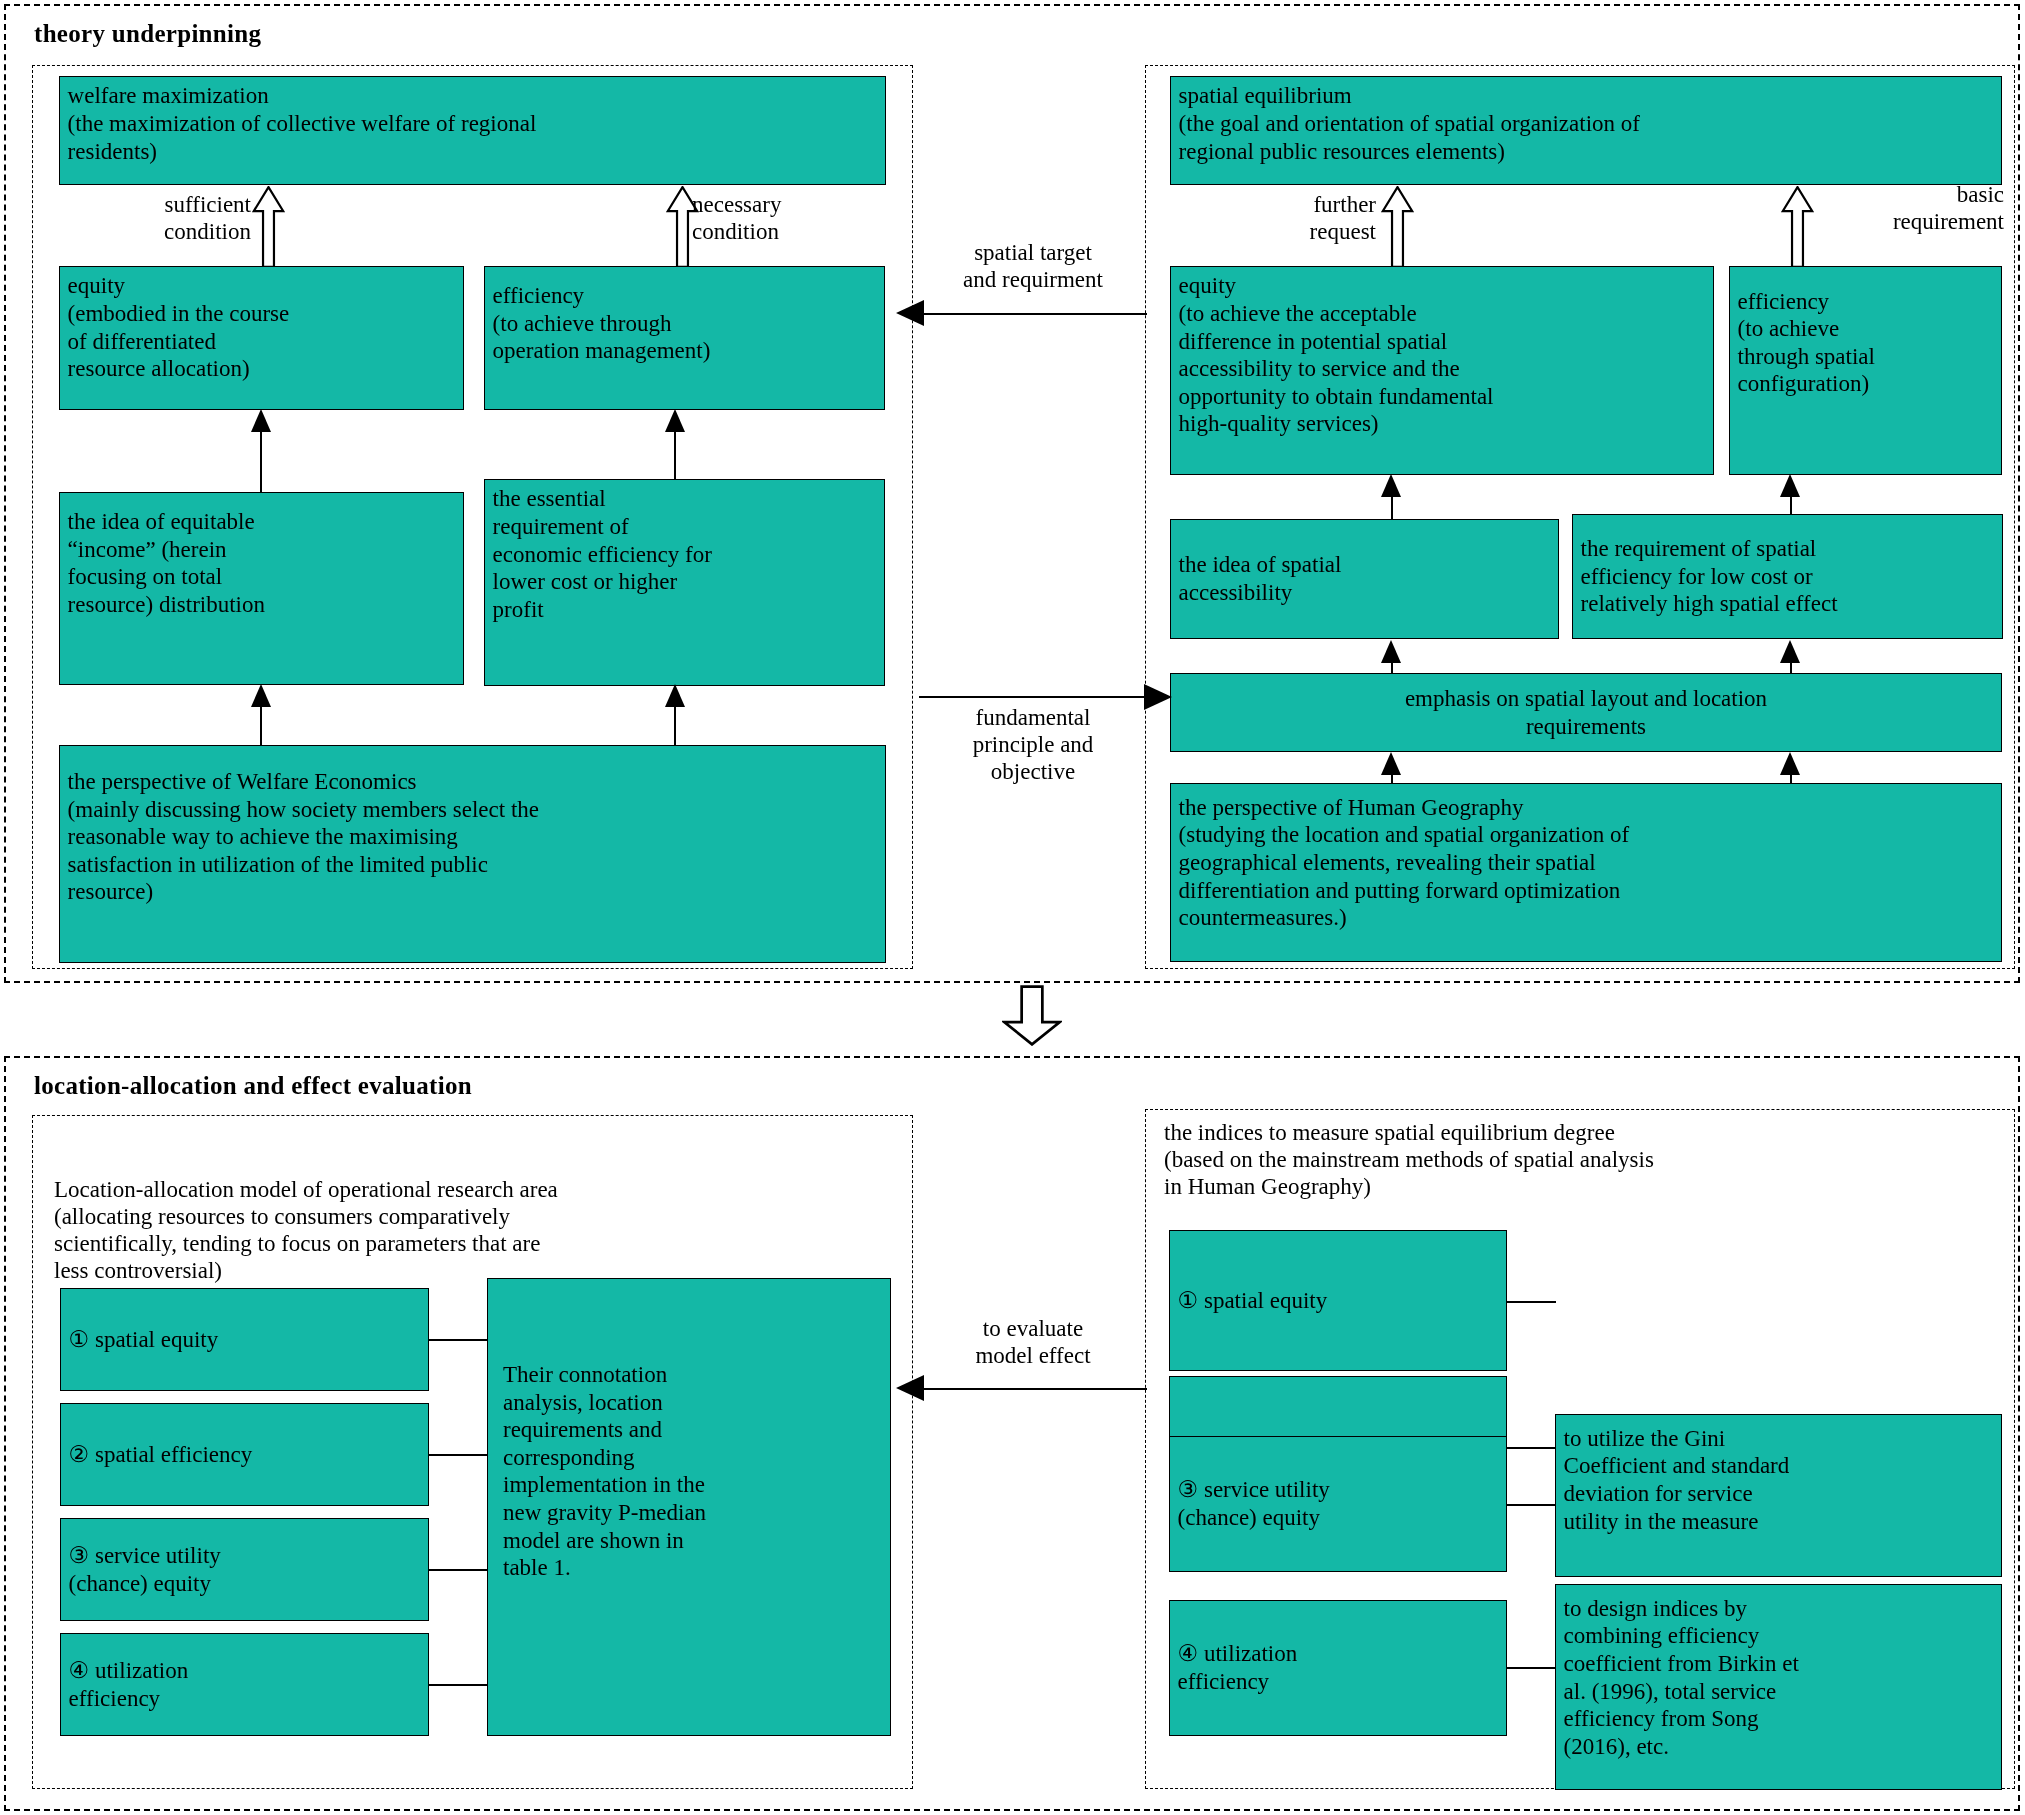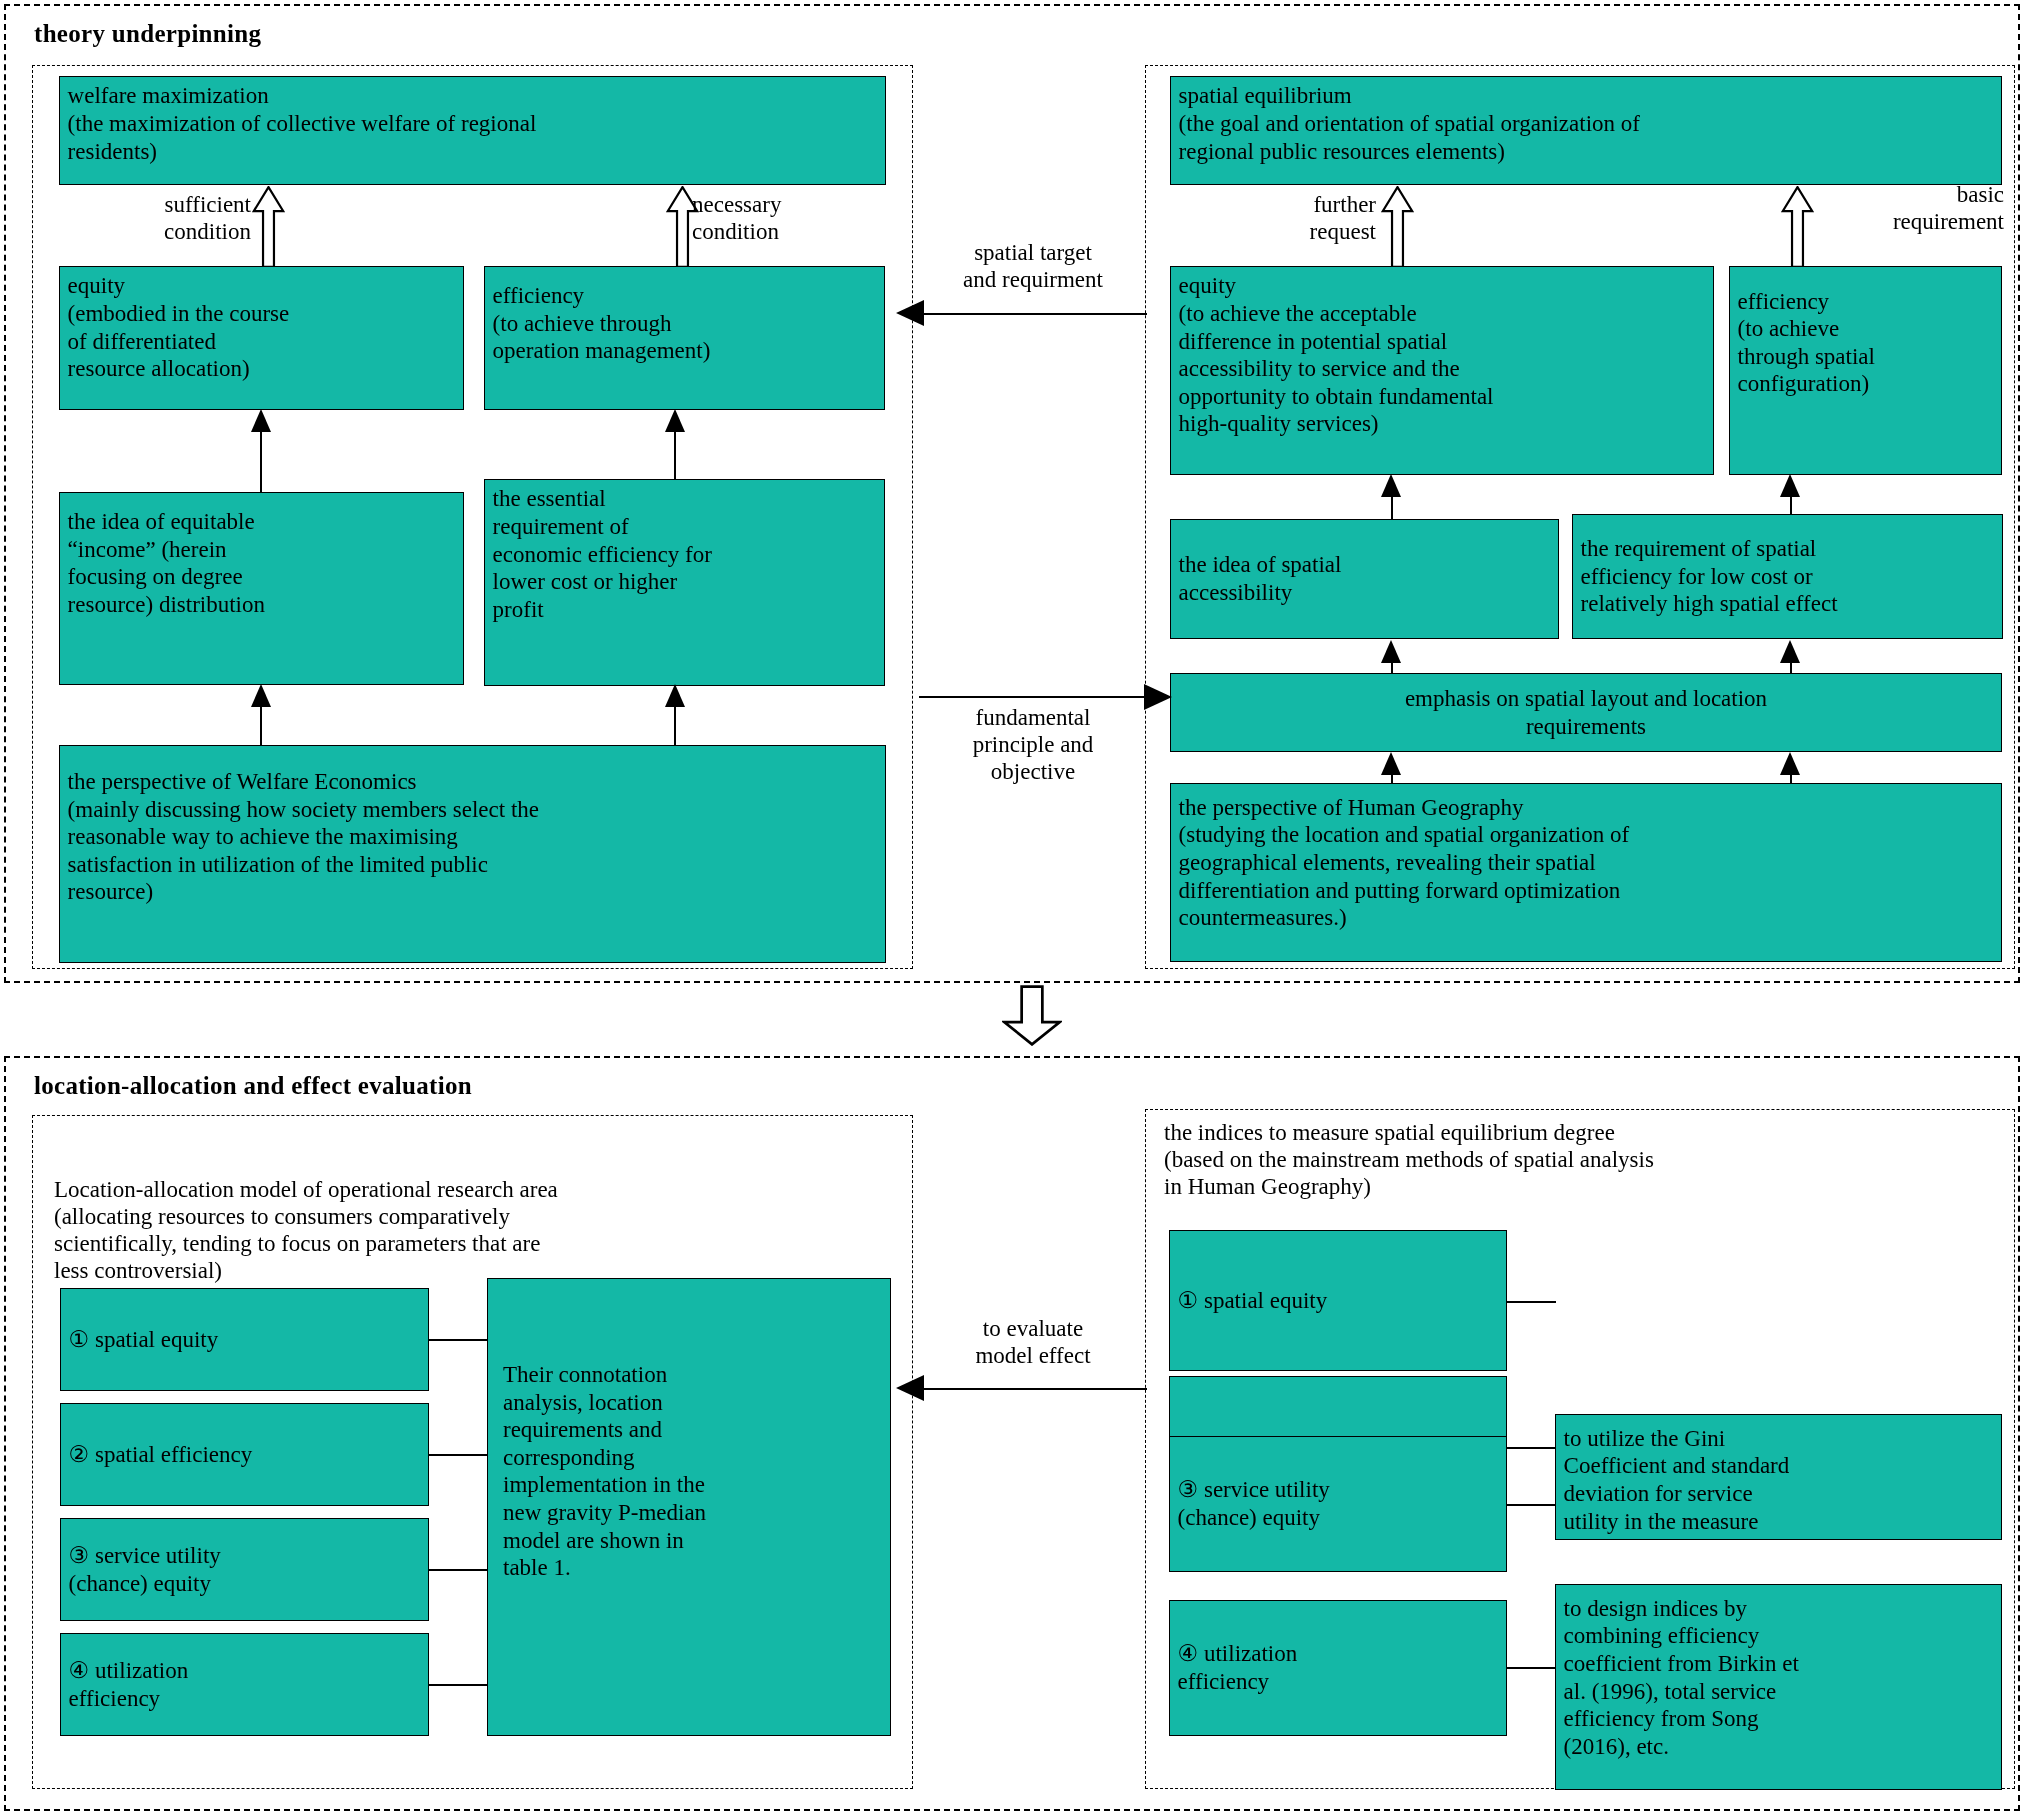--- a/index.html
+++ b/index.html
@@ -90,21 +90,21 @@
   </div>
 
   <div class="vline" style="left:260px;top:430px;height:66px;"></div>
   <div class="tri-up" style="left:251px;top:409px;"></div>
   <div class="vline" style="left:674px;top:430px;height:66px;"></div>
   <div class="tri-up" style="left:665px;top:409px;"></div>
 
   <div class="box" style="left:59px;top:492px;width:405px;height:193px;padding-top:15px;">
     <span class="ln">the idea of equitable</span>
     <span class="ln">“income” (herein</span>
-    <span class="ln">focusing on degree</span>
+    <span class="ln">focusing on total</span>
     <span class="ln">resource) distribution</span>
   </div>
 
   <div class="box" style="left:484px;top:479px;width:401px;height:207px;">
     <span class="ln">the essential</span>
     <span class="ln">requirement of</span>
     <span class="ln">economic efficiency for</span>
     <span class="ln">lower cost or higher</span>
     <span class="ln">profit</span>
   </div>
@@ -311,21 +311,21 @@
       <span class="ln">efficiency</span>
     </div>
   </div>
 
   <div class="hline" style="left:1507px;top:1301px;width:49px;"></div>
   <div class="hline" style="left:1507px;top:1447px;width:49px;"></div>
   <div class="hline" style="left:1507px;top:1504px;width:49px;"></div>
   <div class="hline" style="left:1507px;top:1667px;width:49px;"></div>
 
 
-  <div class="box" style="left:1555px;top:1414px;width:447px;height:126px;padding-top:9.8px;">
+  <div class="box" style="left:1555px;top:1414px;width:447px;height:163px;padding-top:9.8px;">
     <span class="ln">to utilize the Gini</span>
     <span class="ln">Coefficient and standard</span>
     <span class="ln">deviation for service</span>
     <span class="ln">utility in the measure</span>
   </div>
 
   <div class="box" style="left:1555px;top:1584px;width:447px;height:206px;padding-top:9.8px;">
     <span class="ln">to design indices by</span>
     <span class="ln">combining efficiency</span>
     <span class="ln">coefficient from Birkin et</span>

